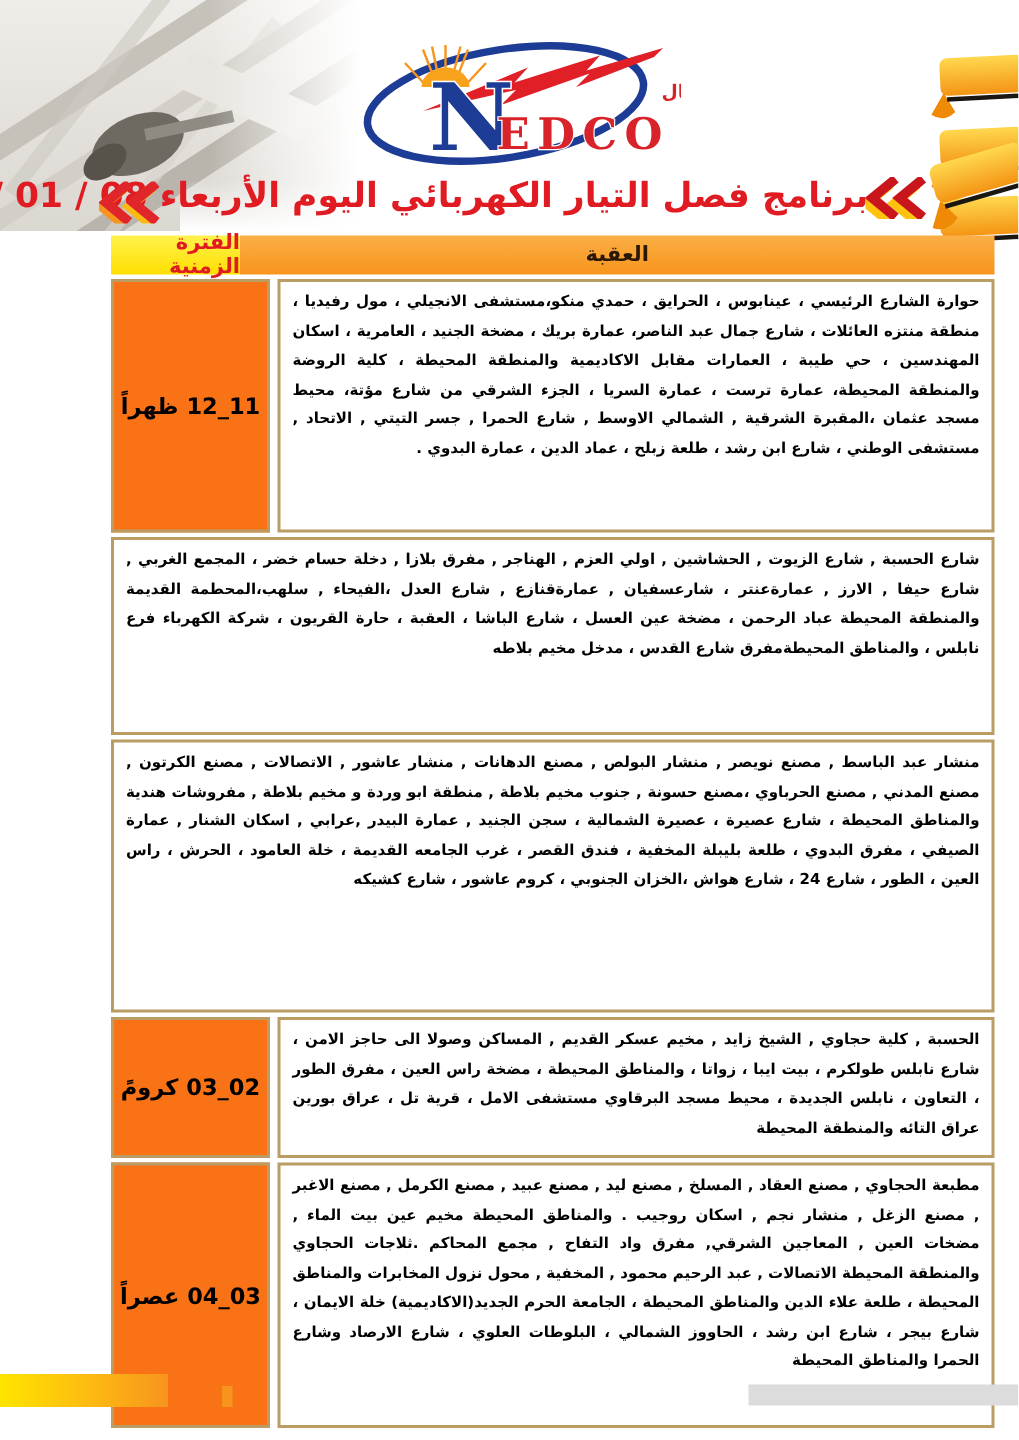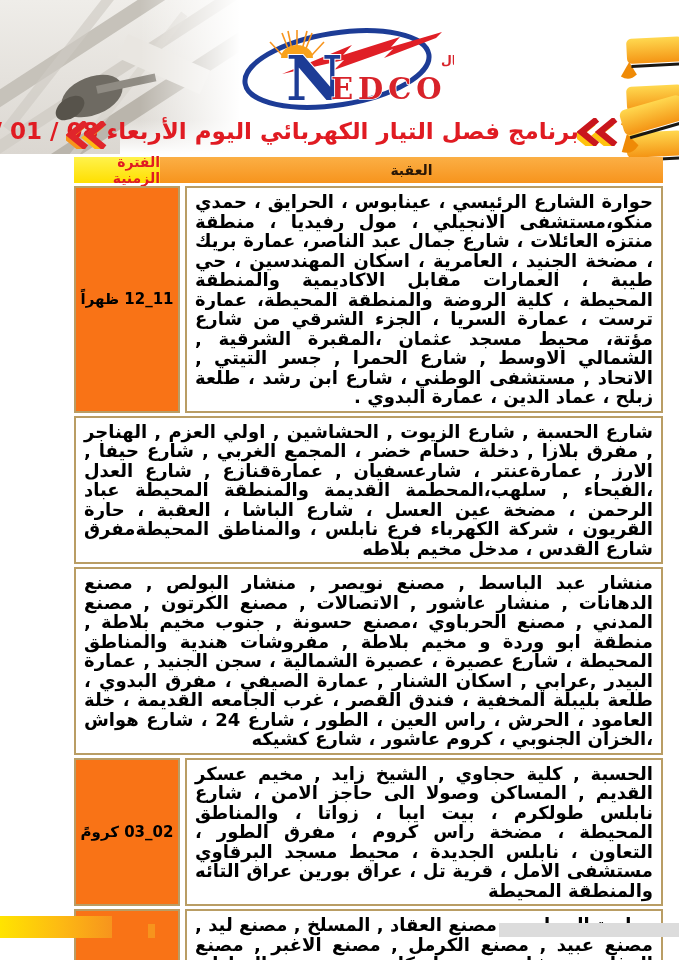--- a/index.html
+++ b/index.html
@@ -25,21 +25,21 @@
   .thead{display:flex;height:26px;font-size:14px;font-weight:bold;}
   .th-time{width:86px;background:linear-gradient(#fff24c,#ffdf00);color:#e01b22;
            display:flex;align-items:center;justify-content:center;direction:rtl;}
   .th-area{flex:1;background:linear-gradient(#fbaf45,#f7941d);color:#2a1706;
            display:flex;align-items:center;justify-content:center;direction:rtl;}
   .row{display:flex;gap:5px;margin-top:3px;align-items:stretch;}
   .cell-time{width:102px;flex:none;border:2px solid #b99d64;background:#f97316;
              display:flex;align-items:center;justify-content:center;
              font-size:15px;font-weight:bold;color:#000;direction:rtl;text-align:center;}
   .cell-area{flex:1;border:2px solid #b99d64;background:#fff;padding:4px 8px;
-             font-size:18px;line-height:19.5px;font-weight:bold;color:#000;
+             font-size:10px;line-height:19.5px;font-weight:bold;color:#000;
              direction:rtl;text-align:justify;text-align-last:right;}
   .r-1 .cell-area{min-height:157px}
   .r-2 .cell-area{min-height:120px}
   .r-3 .cell-area{min-height:170px}
   .r-4 .cell-area{min-height:82px}
   .r-5 .cell-area{min-height:165px}
   
   .bar-left{position:absolute;left:0;top:916px;width:112px;height:22px;z-index:5;
             background:linear-gradient(90deg,#ffe400,#fdb913 55%,#f7941d);}
   .bar-sliver{position:absolute;left:148px;top:924px;width:7px;height:14px;z-index:5;
@@ -163,21 +163,21 @@
       <div class="cell-area">حوارة الشارع الرئيسي ، عينابوس ، الحرايق ، حمدي منكو،مستشفى الانجيلي ، مول رفيديا ، منطقة منتزه العائلات ، شارع جمال عبد الناصر، عمارة بريك ، مضخة الجنيد ، العامرية ، اسكان المهندسين ، حي طيبة ، العمارات مقابل الاكاديمية والمنطقة المحيطة ، كلية الروضة والمنطقة المحيطة، عمارة ترست ، عمارة السريا ، الجزء الشرقي من شارع مؤتة، محيط مسجد عثمان ،المقبرة الشرقية , الشمالي الاوسط , شارع الحمرا , جسر التيتي , الاتحاد , مستشفى الوطني ، شارع ابن رشد ، طلعة زبلح ، عماد الدين ، عمارة البدوي .</div>
     </div>
     <div class="row r-2">
       <div class="cell-area">شارع الحسبة , شارع الزيوت , الحشاشين , اولي العزم , الهناجر , مفرق بلازا , دخلة حسام خضر ، المجمع الغربي , شارع حيفا , الارز , عمارةعنتر ، شارعسفيان , عمارةقنازع , شارع العدل ،الفيحاء , سلهب،المحطمة القديمة والمنطقة المحيطة عباد الرحمن ، مضخة عين العسل ، شارع الباشا ، العقبة ، حارة القريون ، شركة الكهرباء فرع نابلس ، والمناطق المحيطةمفرق شارع القدس ، مدخل مخيم بلاطه</div>
     </div>
     <div class="row r-3">
       <div class="cell-area">منشار عبد الباسط , مصنع نويصر , منشار البولص , مصنع الدهانات , منشار عاشور , الاتصالات , مصنع الكرتون , مصنع المدني , مصنع الحرباوي ،مصنع حسونة , جنوب مخيم بلاطة , منطقة ابو وردة و مخيم بلاطة , مفروشات هندية والمناطق المحيطة ، شارع عصيرة ، عصيرة الشمالية ، سجن الجنيد , عمارة البيدر ,عرابي , اسكان الشنار , عمارة الصيفي ، مفرق البدوي ، طلعة بليبلة المخفية ، فندق القصر ، غرب الجامعه القديمة ، خلة العامود ، الحرش ، راس العين ، الطور ، شارع 24 ، شارع هواش ،الخزان الجنوبي ، كروم عاشور ، شارع كشيكه</div>
     </div>
     <div class="row r-4">
       <div class="cell-time">02_03 كرومً</div>
-      <div class="cell-area">الحسبة , كلية حجاوي , الشيخ زايد , مخيم عسكر القديم , المساكن وصولا الى حاجز الامن ، شارع نابلس طولكرم ، بيت ايبا ، زواتا ، والمناطق المحيطة ، مضخة راس كروم ، مفرق الطور ، التعاون ، نابلس الجديدة ، محيط مسجد البرقاوي مستشفى الامل ، قرية تل ، عراق بورين عراق التائه والمنطقة المحيطة</div>
+      <div class="cell-area">الحسبة , كلية حجاوي , الشيخ زايد , مخيم عسكر القديم , المساكن وصولا الى حاجز الامن ، شارع نابلس طولكرم ، بيت ايبا ، زواتا ، والمناطق المحيطة ، مضخة راس العين ، مفرق الطور ، التعاون ، نابلس الجديدة ، محيط مسجد البرقاوي مستشفى الامل ، قرية تل ، عراق بورين عراق التائه والمنطقة المحيطة</div>
     </div>
     <div class="row r-5">
       <div class="cell-time">03_04 عصراً</div>
       <div class="cell-area">مطبعة الحجاوي , مصنع العقاد , المسلخ , مصنع ليد , مصنع عبيد , مصنع الكرمل , مصنع الاغبر , مصنع الزغل , منشار نجم , اسكان روجيب . والمناطق المحيطة مخيم عين بيت الماء , مضخات العين , المعاجين الشرقي, مفرق واد التفاح , مجمع المحاكم .ثلاجات الحجاوي والمنطقة المحيطة الاتصالات , عبد الرحيم محمود , المخفية , محول نزول المخابرات والمناطق المحيطة ، طلعة علاء الدين والمناطق المحيطة ، الجامعة الحرم الجديد(الاكاديمية) خلة الايمان ، شارع بيجر ، شارع ابن رشد ، الحاووز الشمالي ، البلوطات العلوي ، شارع الارصاد وشارع الحمرا والمناطق المحيطة</div>
     </div>
   </div>
 
   <div class="bar-left"></div>
   <div class="bar-sliver"></div>
   <div class="bar-right"></div>

